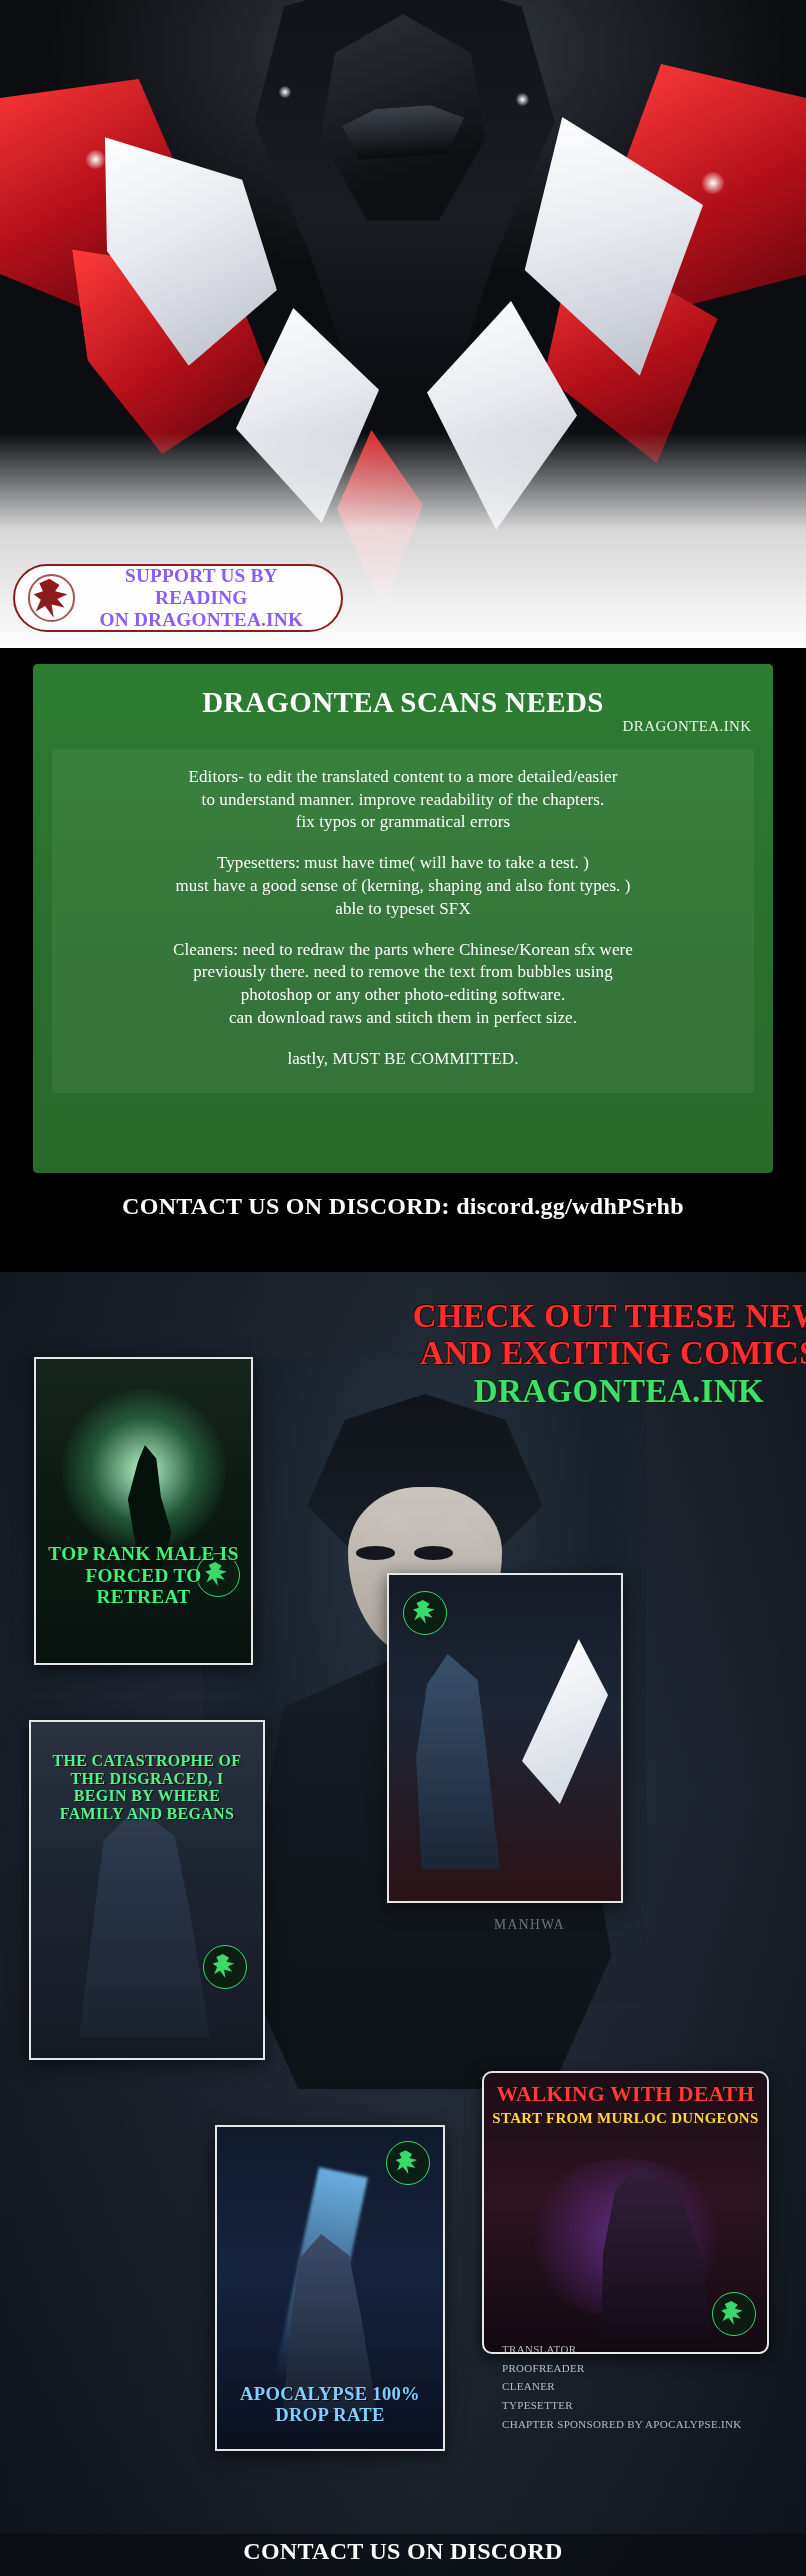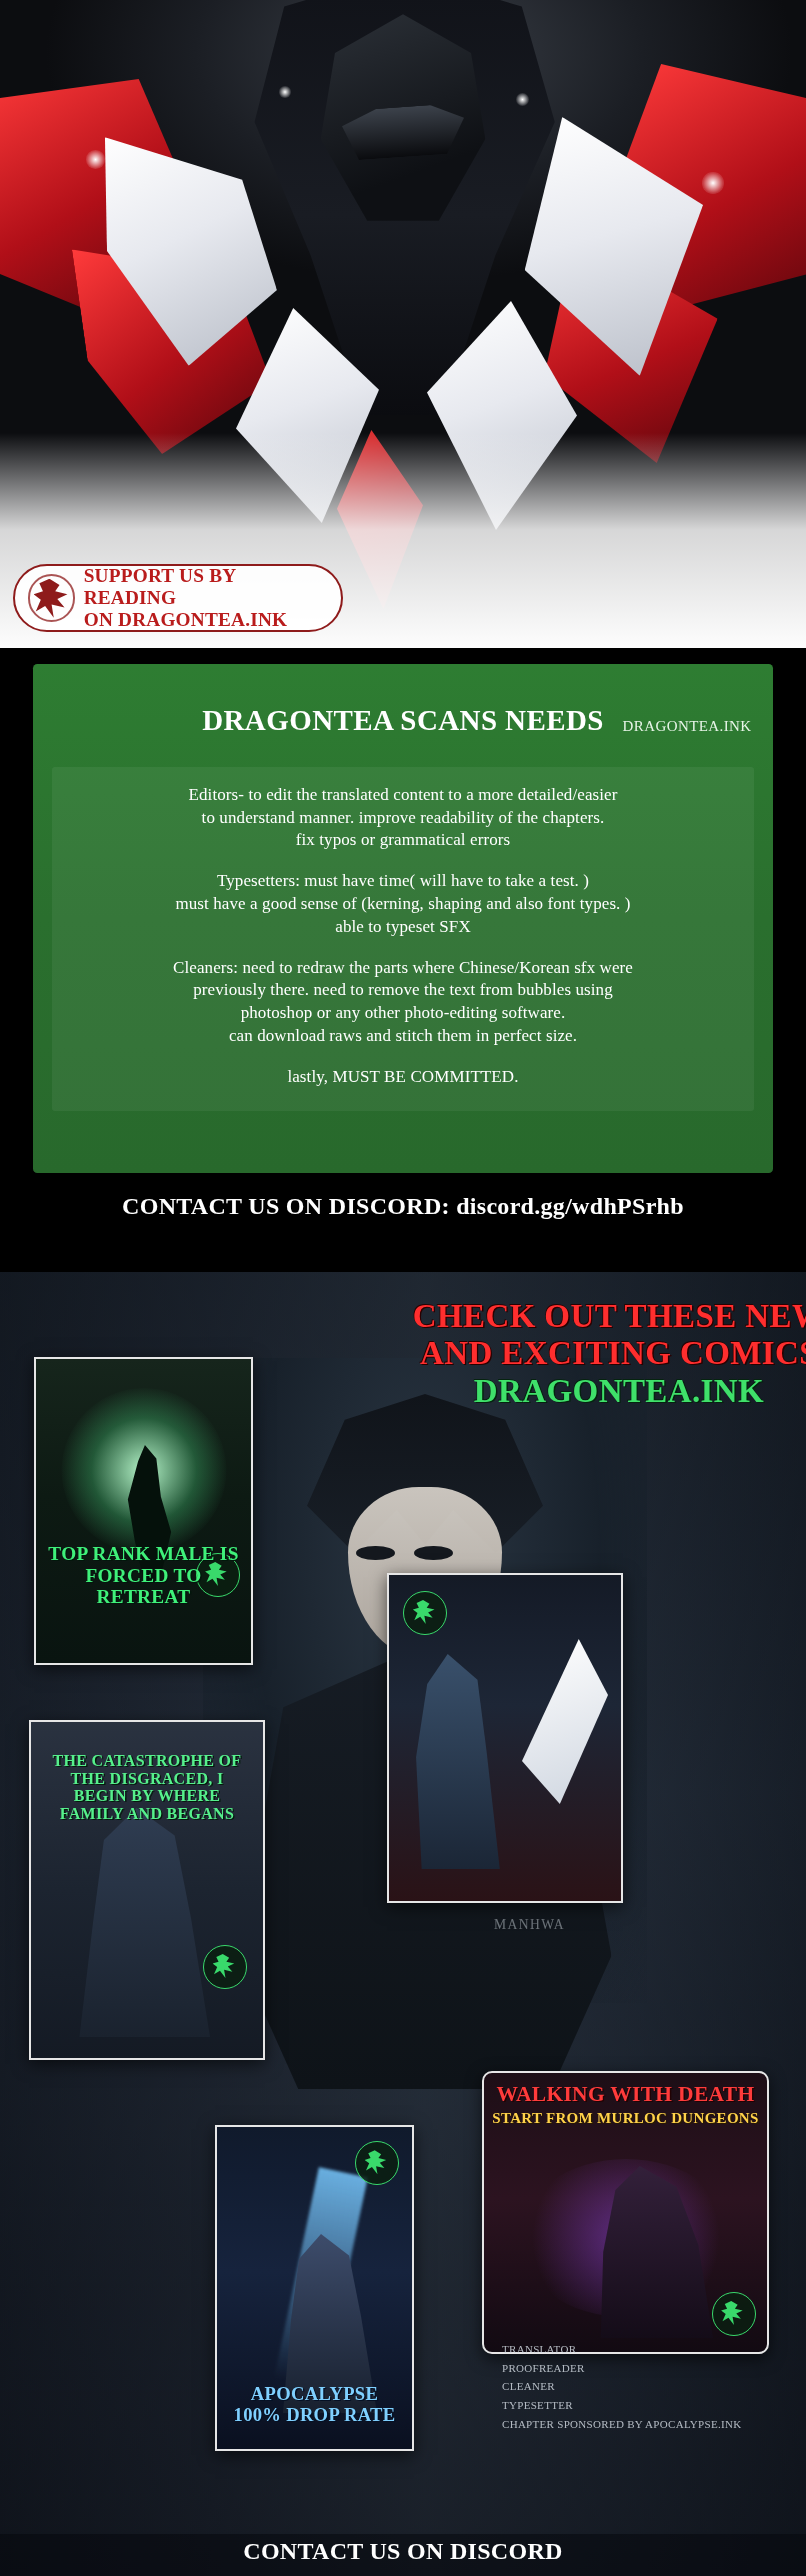--- a/index.html
+++ b/index.html
@@ -112,25 +112,26 @@
     border-radius: 50%;
     opacity: .75;
   }
   .badge-emblem .dragon {
     position: absolute; left: 8.6px; top: 7.2px;
     width: 36px; height: 39px;
     background: #8e1b1b;
     clip-path: polygon(44% 0%, 72% 16%, 60% 32%, 94% 40%, 66% 52%, 86% 74%, 50% 66%, 56% 100%, 32% 70%, 6% 84%, 20% 54%, 0% 40%, 26% 32%, 16% 12%);
   }
   .badge-text {
-    color: #b91c1c;
+    color: #8b5cf6;
     font-size: 19.3px;
     line-height: 1.15;
     font-weight: bold;
     letter-spacing: 0.2px;
+    text-align: center;
     flex: 1;
     padding-right: 22px;
   }
 
   
   .recruit-panel {
     position: absolute;
     left: 0; top: 648px;
     width: 806px;
     height: 623px;
@@ -146,21 +147,21 @@
     border-radius: 4.3px;
     position: relative;
     padding: 16px 18.6px;
   }
   .recruit-title {
     text-align: center;
     color: #ffffff;
     font-size: 29px;
     font-weight: bold;
     letter-spacing: 0.4px;
-    margin-top: 24px;
+    margin-top: 6px;
   }
   .recruit-site {
     position: absolute;
     right: 21.5px;
     top: 54px;
     color: #e8f5e9;
     font-size: 15px;
     letter-spacing: 0.4px;
   }
   .recruit-body {
@@ -361,21 +362,21 @@
     top: 30px;
     color: #56f08c;
     font-size: 16px;
     text-shadow: 1.4px 1.4px 0 #041c0d;
     padding: 0 13px;
   }
 
   
   .cover4 {
     left: 215px; top: 853px;
-    width: 199px; height: 326px;
+    width: 230px; height: 326px;
     background: linear-gradient(180deg, #101a2c 0%, #16233d 45%, #0a1020 100%);
   }
   .cover4 .beam {
     position: absolute; left: 79px; top: 43px;
     width: 50px; height: 215px;
     background: linear-gradient(180deg, rgba(120,200,255,.85), rgba(20,60,140,0));
     transform: rotate(12deg);
     filter: blur(1.4px);
   }
   .cover4 .hero {

